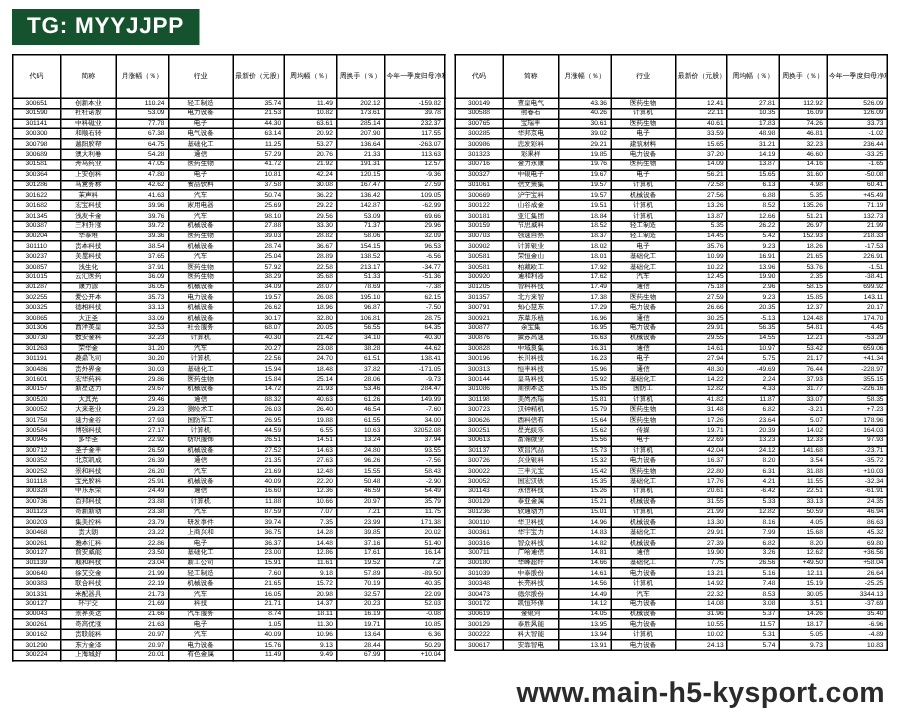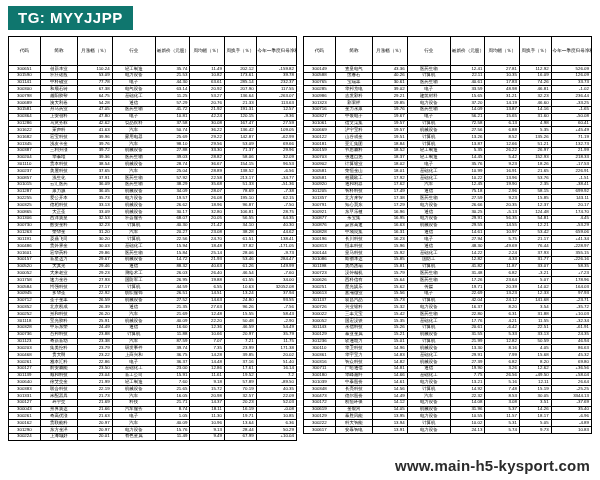--- a/index.html
+++ b/index.html
@@ -10,21 +10,21 @@
     position:relative;
     overflow:hidden;
   }
   .page{
     position:absolute;inset:0;
     background:#fff;
   }
   .title-bar{
     position:absolute;
     left:8px;top:6px;
-    background:#0f766e;
+    background:#14532d;
     color:#ffffff;
     font-size:15px;
     font-weight:bold;
     padding:3px 10px 4px 10px;
     letter-spacing:0.5px;
   }
   .tables{
     position:absolute;
     left:8px;right:8px;top:36px;
     display:flex;
@@ -63,21 +63,21 @@
   .col-ms{width:12%;}
   .col-ind{width:15%;}
   .col-px{width:12%;}
   .col-amp{width:12%;}
   .col-turn{width:11%;}
   .col-yoy{width:14%;}
   .watermark{
     position:absolute;
     right:10px;
     bottom:6px;
-    font-size:15px;
+    font-size:19px;
     font-weight:bold;
     color:#2b2b2b;
     font-family:"Liberation Sans", sans-serif;
     letter-spacing:0.2px;
   }
 </style>
 </head>
 <body>
 
 <div class="page">

